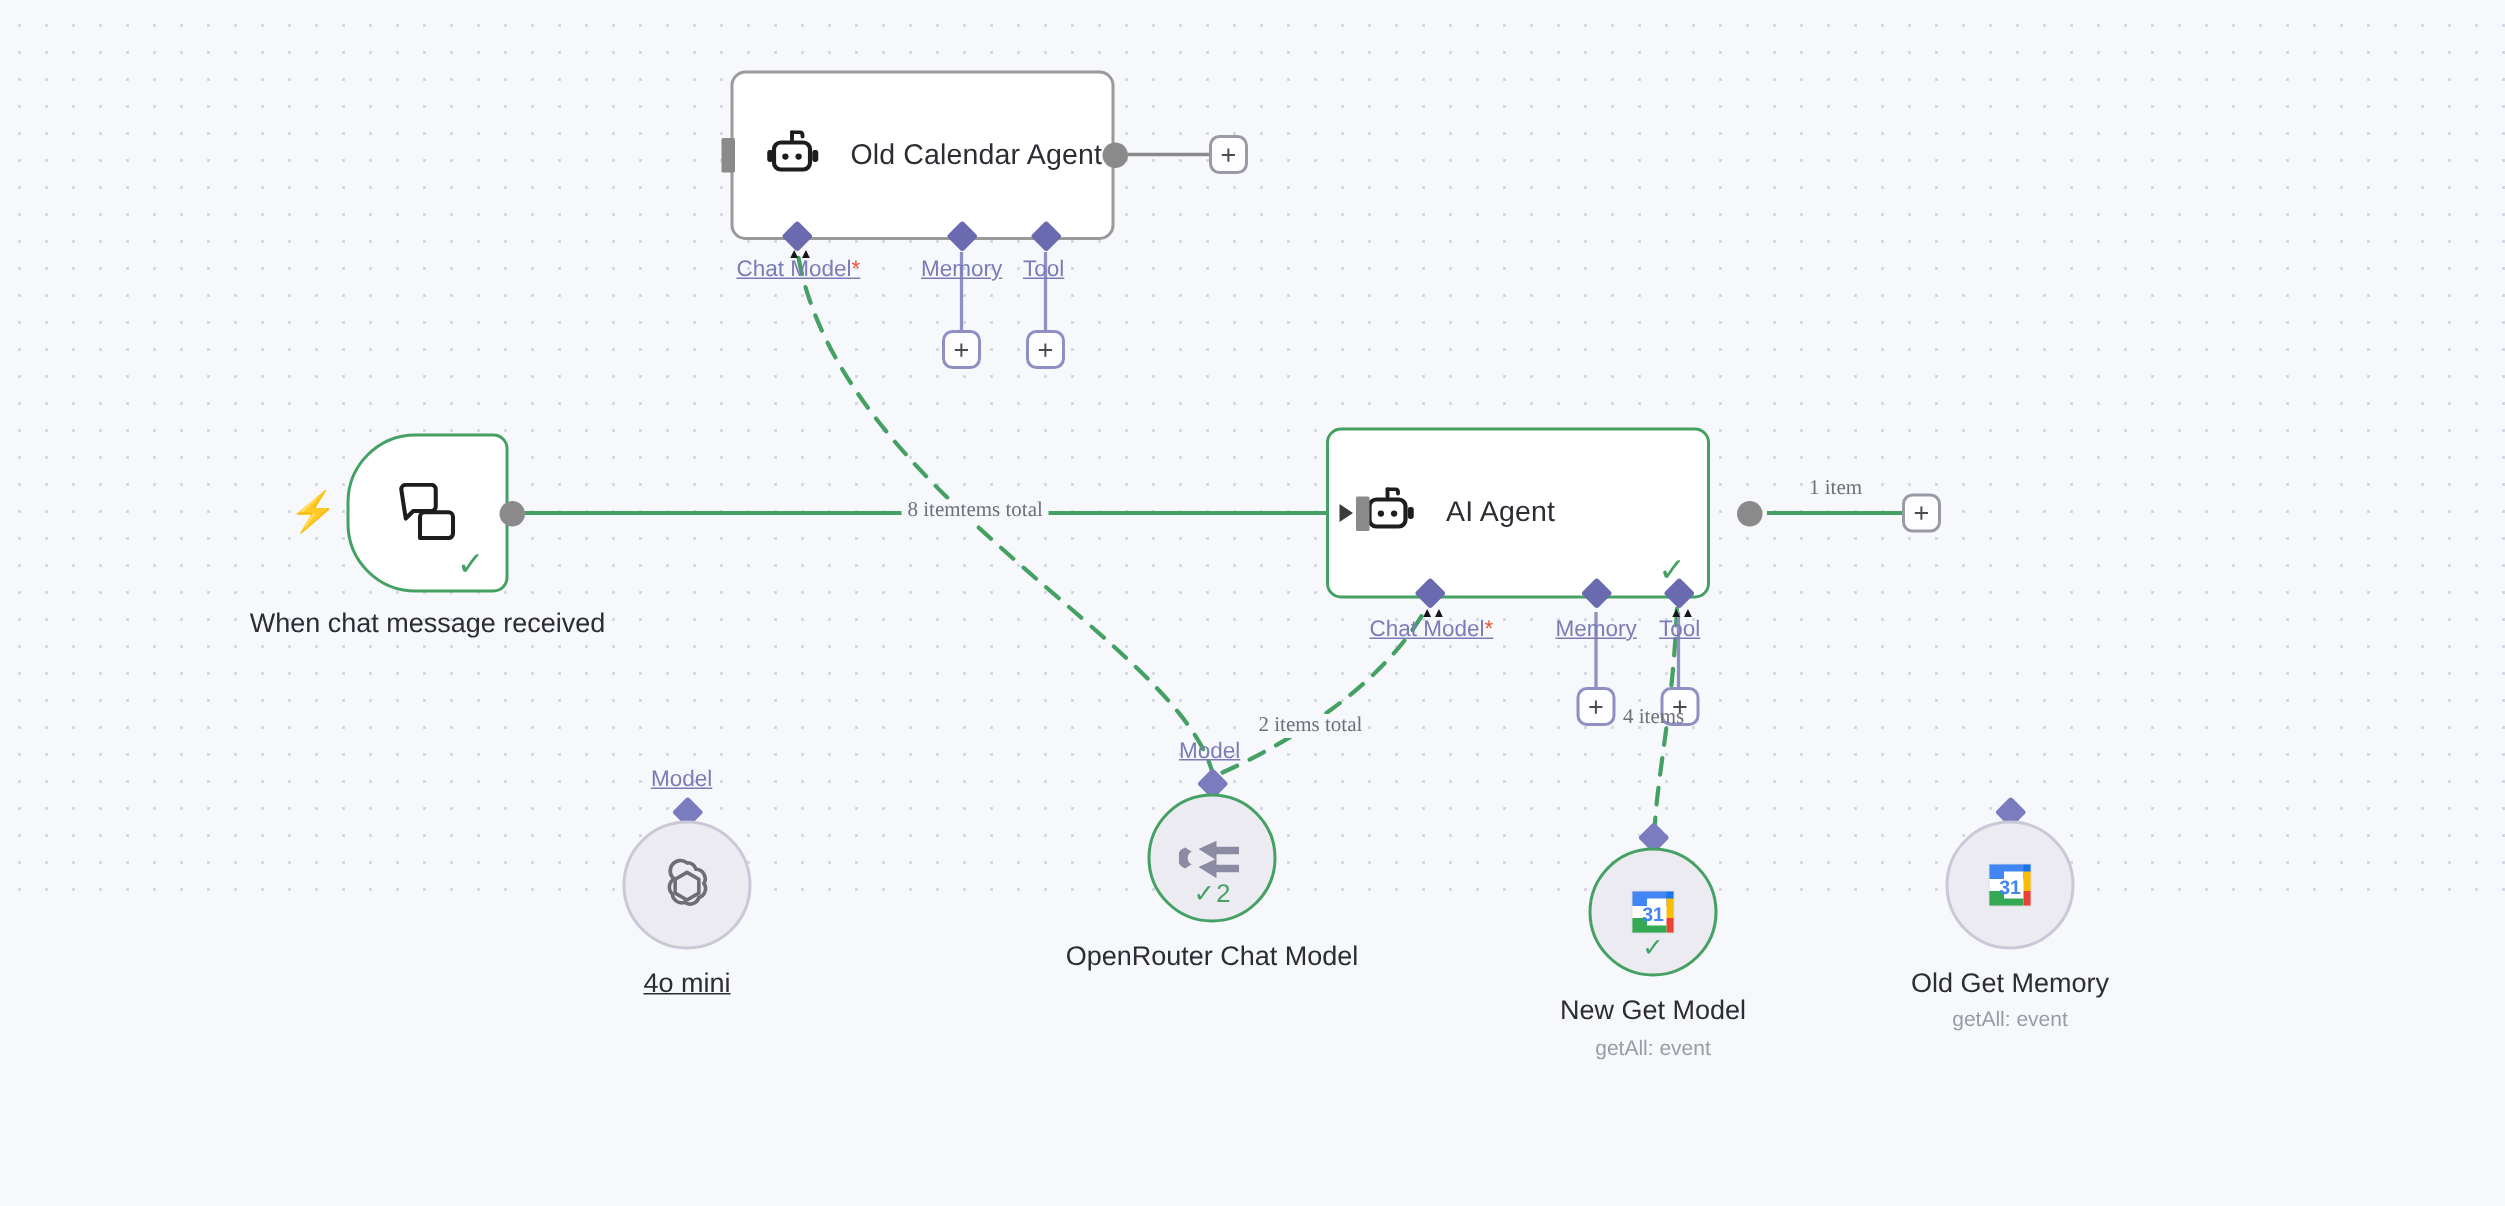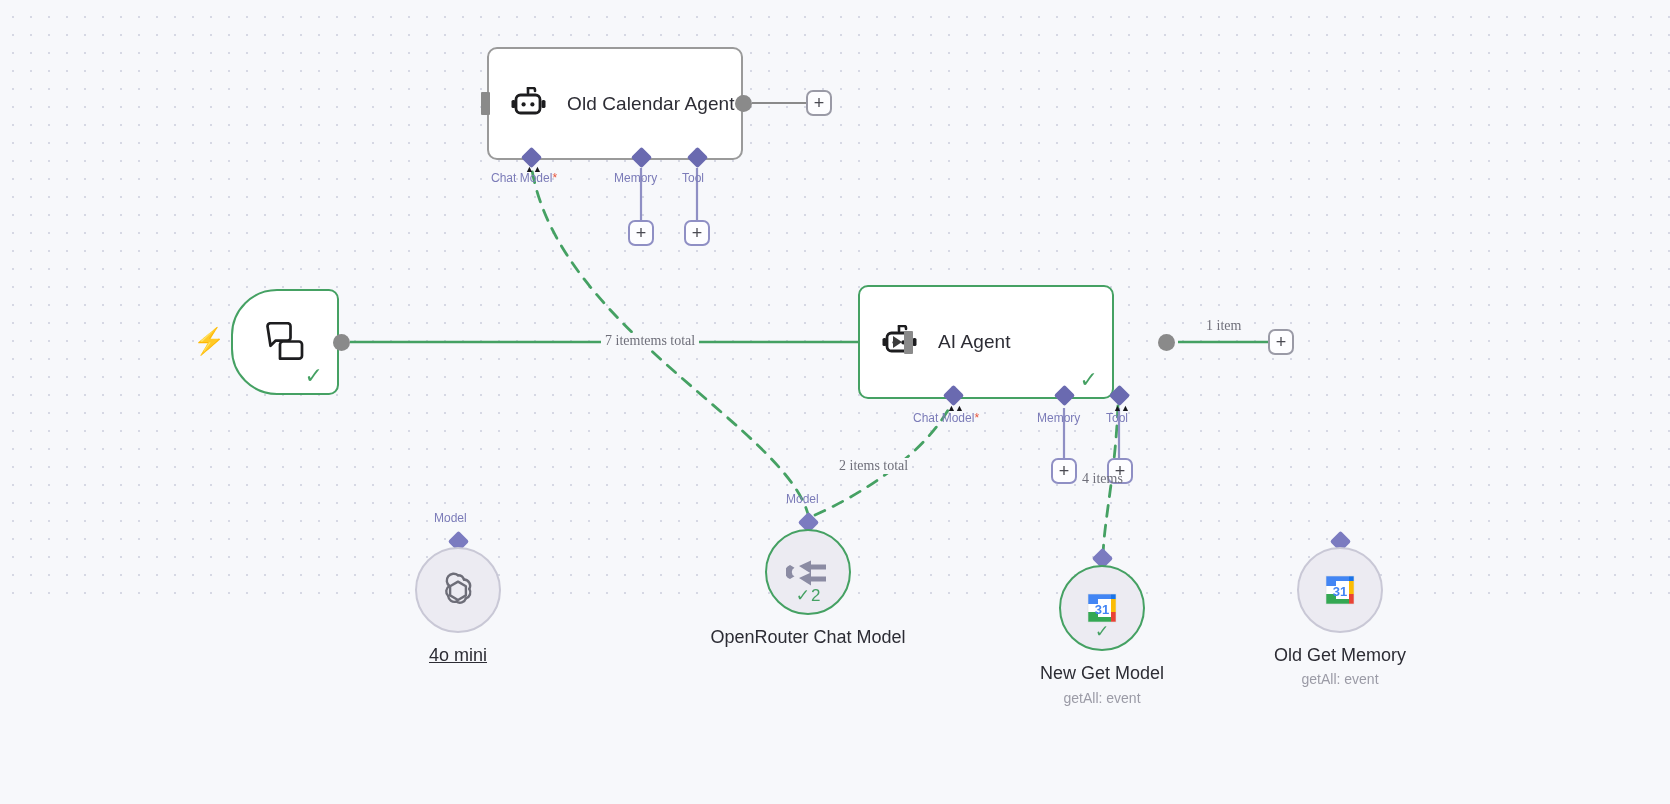--- a/index.html
+++ b/index.html
@@ -109,23 +109,24 @@
   }
   .diamond.light { background: #7b7bc0; }
   .up-arrows {
     position: absolute;
     font-size: 9px; color: #16161a; letter-spacing: -1px;
     line-height: 1;
   }
 
   .port-label {
     position: absolute;
-    font-size: 12px;
+    font-size: 15px;
     color: #7b7bb8;
     white-space: nowrap;
+    text-decoration: underline;
   }
   .port-label .req { color: #e8553c; }
 
   .plus-btn {
     position: absolute;
     width: 26px; height: 26px;
     border: 2px solid #8f8fc4;
     border-radius: 7px;
     background: #fdfdff;
     display: flex; align-items: center; justify-content: center;
@@ -211,22 +212,23 @@
     <span class="node-icon">
       <svg width="42" height="40" viewBox="0 0 42 40">
         <path d="M3.5 4.2 a3 3 0 0 1 3-3 h17 a3 3 0 0 1 3 3 v11.5 a3 3 0 0 1 -3 3 h-12 l-5 5 z" stroke="#1d1d1f" stroke-width="2.7" fill="none" stroke-linejoin="round"></path>
         <path d="M16 22.5 a3 3 0 0 1 3-3 h16 a3 3 0 0 1 3 3 v11.2 a3 3 0 0 1 -3 3 h-19 z" stroke="#1d1d1f" stroke-width="2.7" fill="none" stroke-linejoin="round"></path>
       </svg>
     </span>
     <span class="tick">✓</span>
   </div>
   <div class="bolt" style="left:193px; top:328px;">⚡</div>
   <div class="out-dot" style="left:333px; top:334px;"></div>
-
-  <div class="rect-node ok" style="left:858px; top:285px; width:256px; height:114px;">
+  <div class="caption" style="left:165px; top:404px; width:240px;">When chat message received</div>
+
+  <div class="rect-node ok" style="left:884px; top:285px; width:256px; height:114px;">
     <span class="node-icon">
       <svg width="36" height="34" viewBox="0 0 36 34">
         <path d="M17 1 v5" stroke="#1d1d1f" stroke-width="2.6" fill="none" stroke-linecap="round"></path>
         <path d="M17 1 h5 a2 2 0 0 1 2 2 v1" stroke="#1d1d1f" stroke-width="2.6" fill="none" stroke-linecap="round"></path>
         <rect x="5" y="8" width="24" height="18" rx="4.5" stroke="#1d1d1f" stroke-width="2.8" fill="none"></rect>
         <rect x="0.5" y="13" width="4" height="8" rx="1.6" fill="#1d1d1f"></rect>
         <rect x="30.5" y="13" width="4" height="8" rx="1.6" fill="#1d1d1f"></rect>
         <circle cx="12.6" cy="17.4" r="2.1" fill="#1d1d1f"></circle>
         <circle cx="21.4" cy="17.4" r="2.1" fill="#1d1d1f"></circle>
       </svg>
@@ -325,18 +327,18 @@
         <path d="M5 23 h10 v10 h-10 z" fill="#34a853"></path>
         <path d="M5 28 h23 v5 h-23 z" fill="#34a853"></path>
         <rect x="5" y="5" width="28" height="28" fill="none" stroke="#dadce0" stroke-width="0.6"></rect>
         <text x="19" y="25" font-family="'Liberation Sans',sans-serif" font-size="13" font-weight="bold" fill="#4285f4" text-anchor="middle">31</text>
       </svg>
     </span>
   </div>
   <div class="caption" style="left:1240px; top:644px; width:200px;">Old Get Memory</div>
   <div class="subcaption" style="left:1240px; top:671px; width:200px;">getAll: event</div>
 
-  <div class="edge-label" style="left:601px; top:333px;">7 itemtems total</div>
+  <div class="edge-label" style="left:601px; top:333px;">8 itemtems total</div>
   <div class="edge-label" style="left:1202px; top:318px;">1 item</div>
-  <div class="edge-label" style="left:835px; top:458px;">2 items total</div>
+  <div class="edge-label" style="left:835px; top:476px;">2 items total</div>
   <div class="edge-label" style="left:1078px; top:471px; background:transparent;">4 items</div>
 
 </div>
 
 </body></html>

